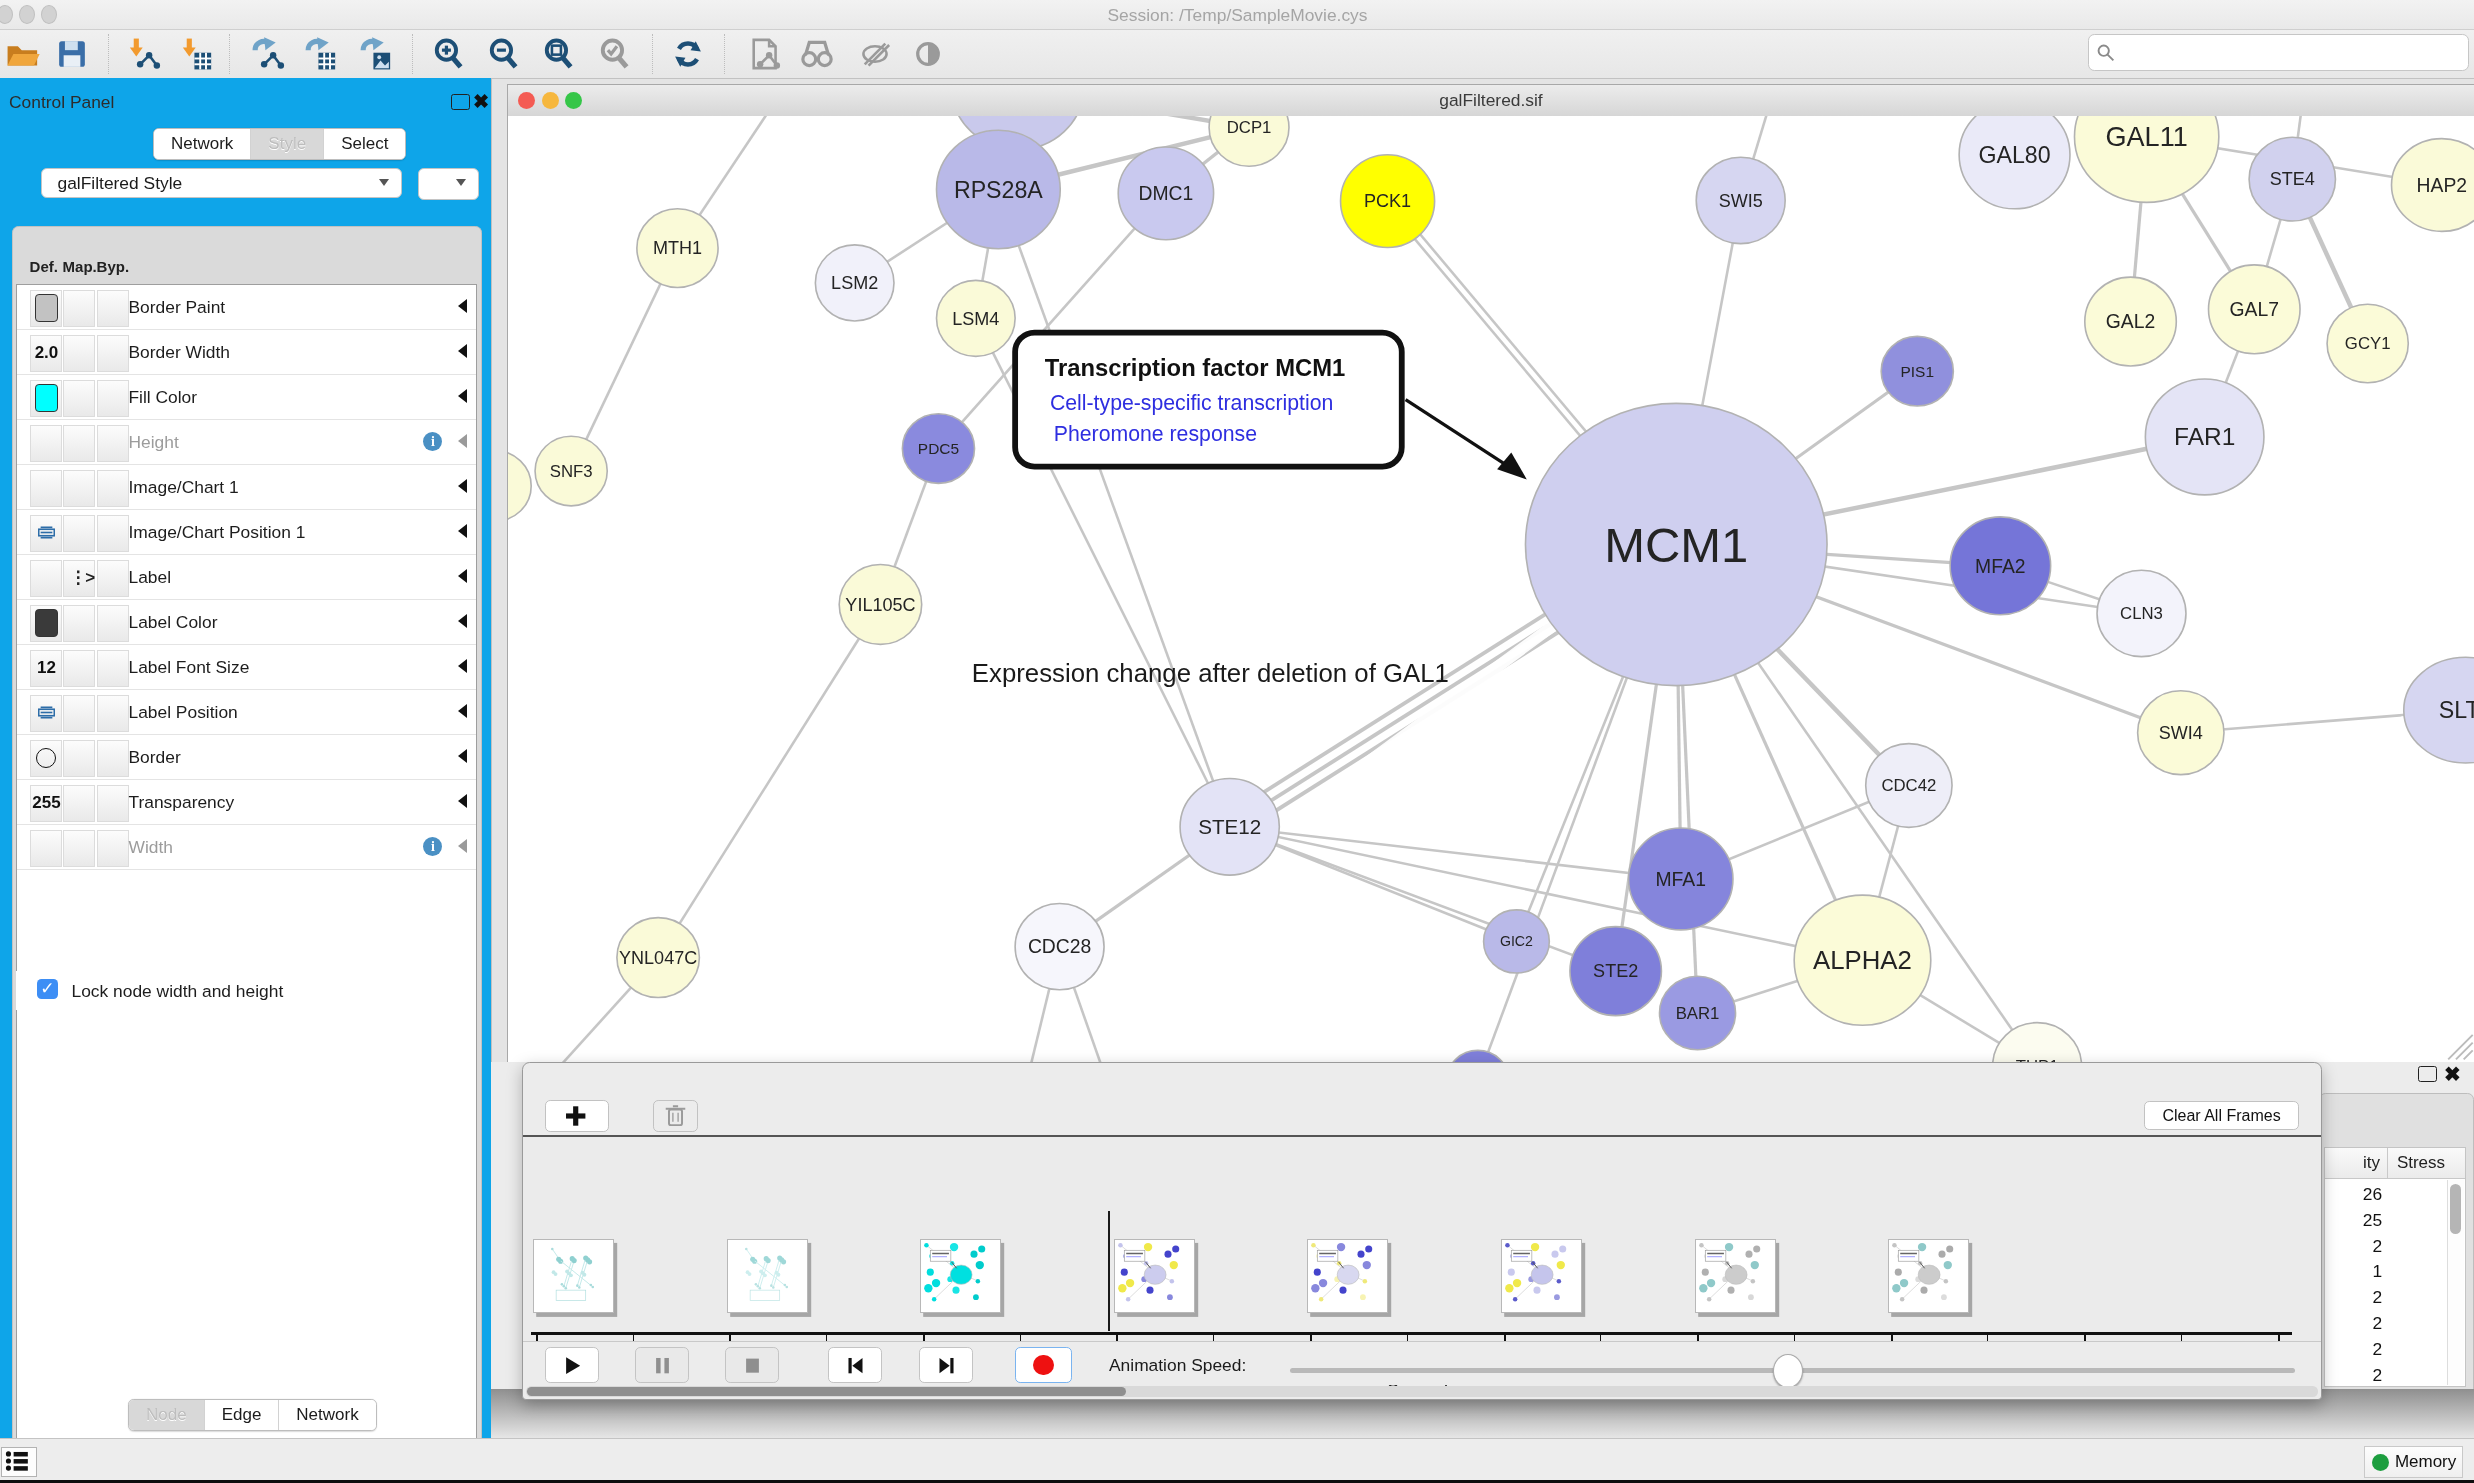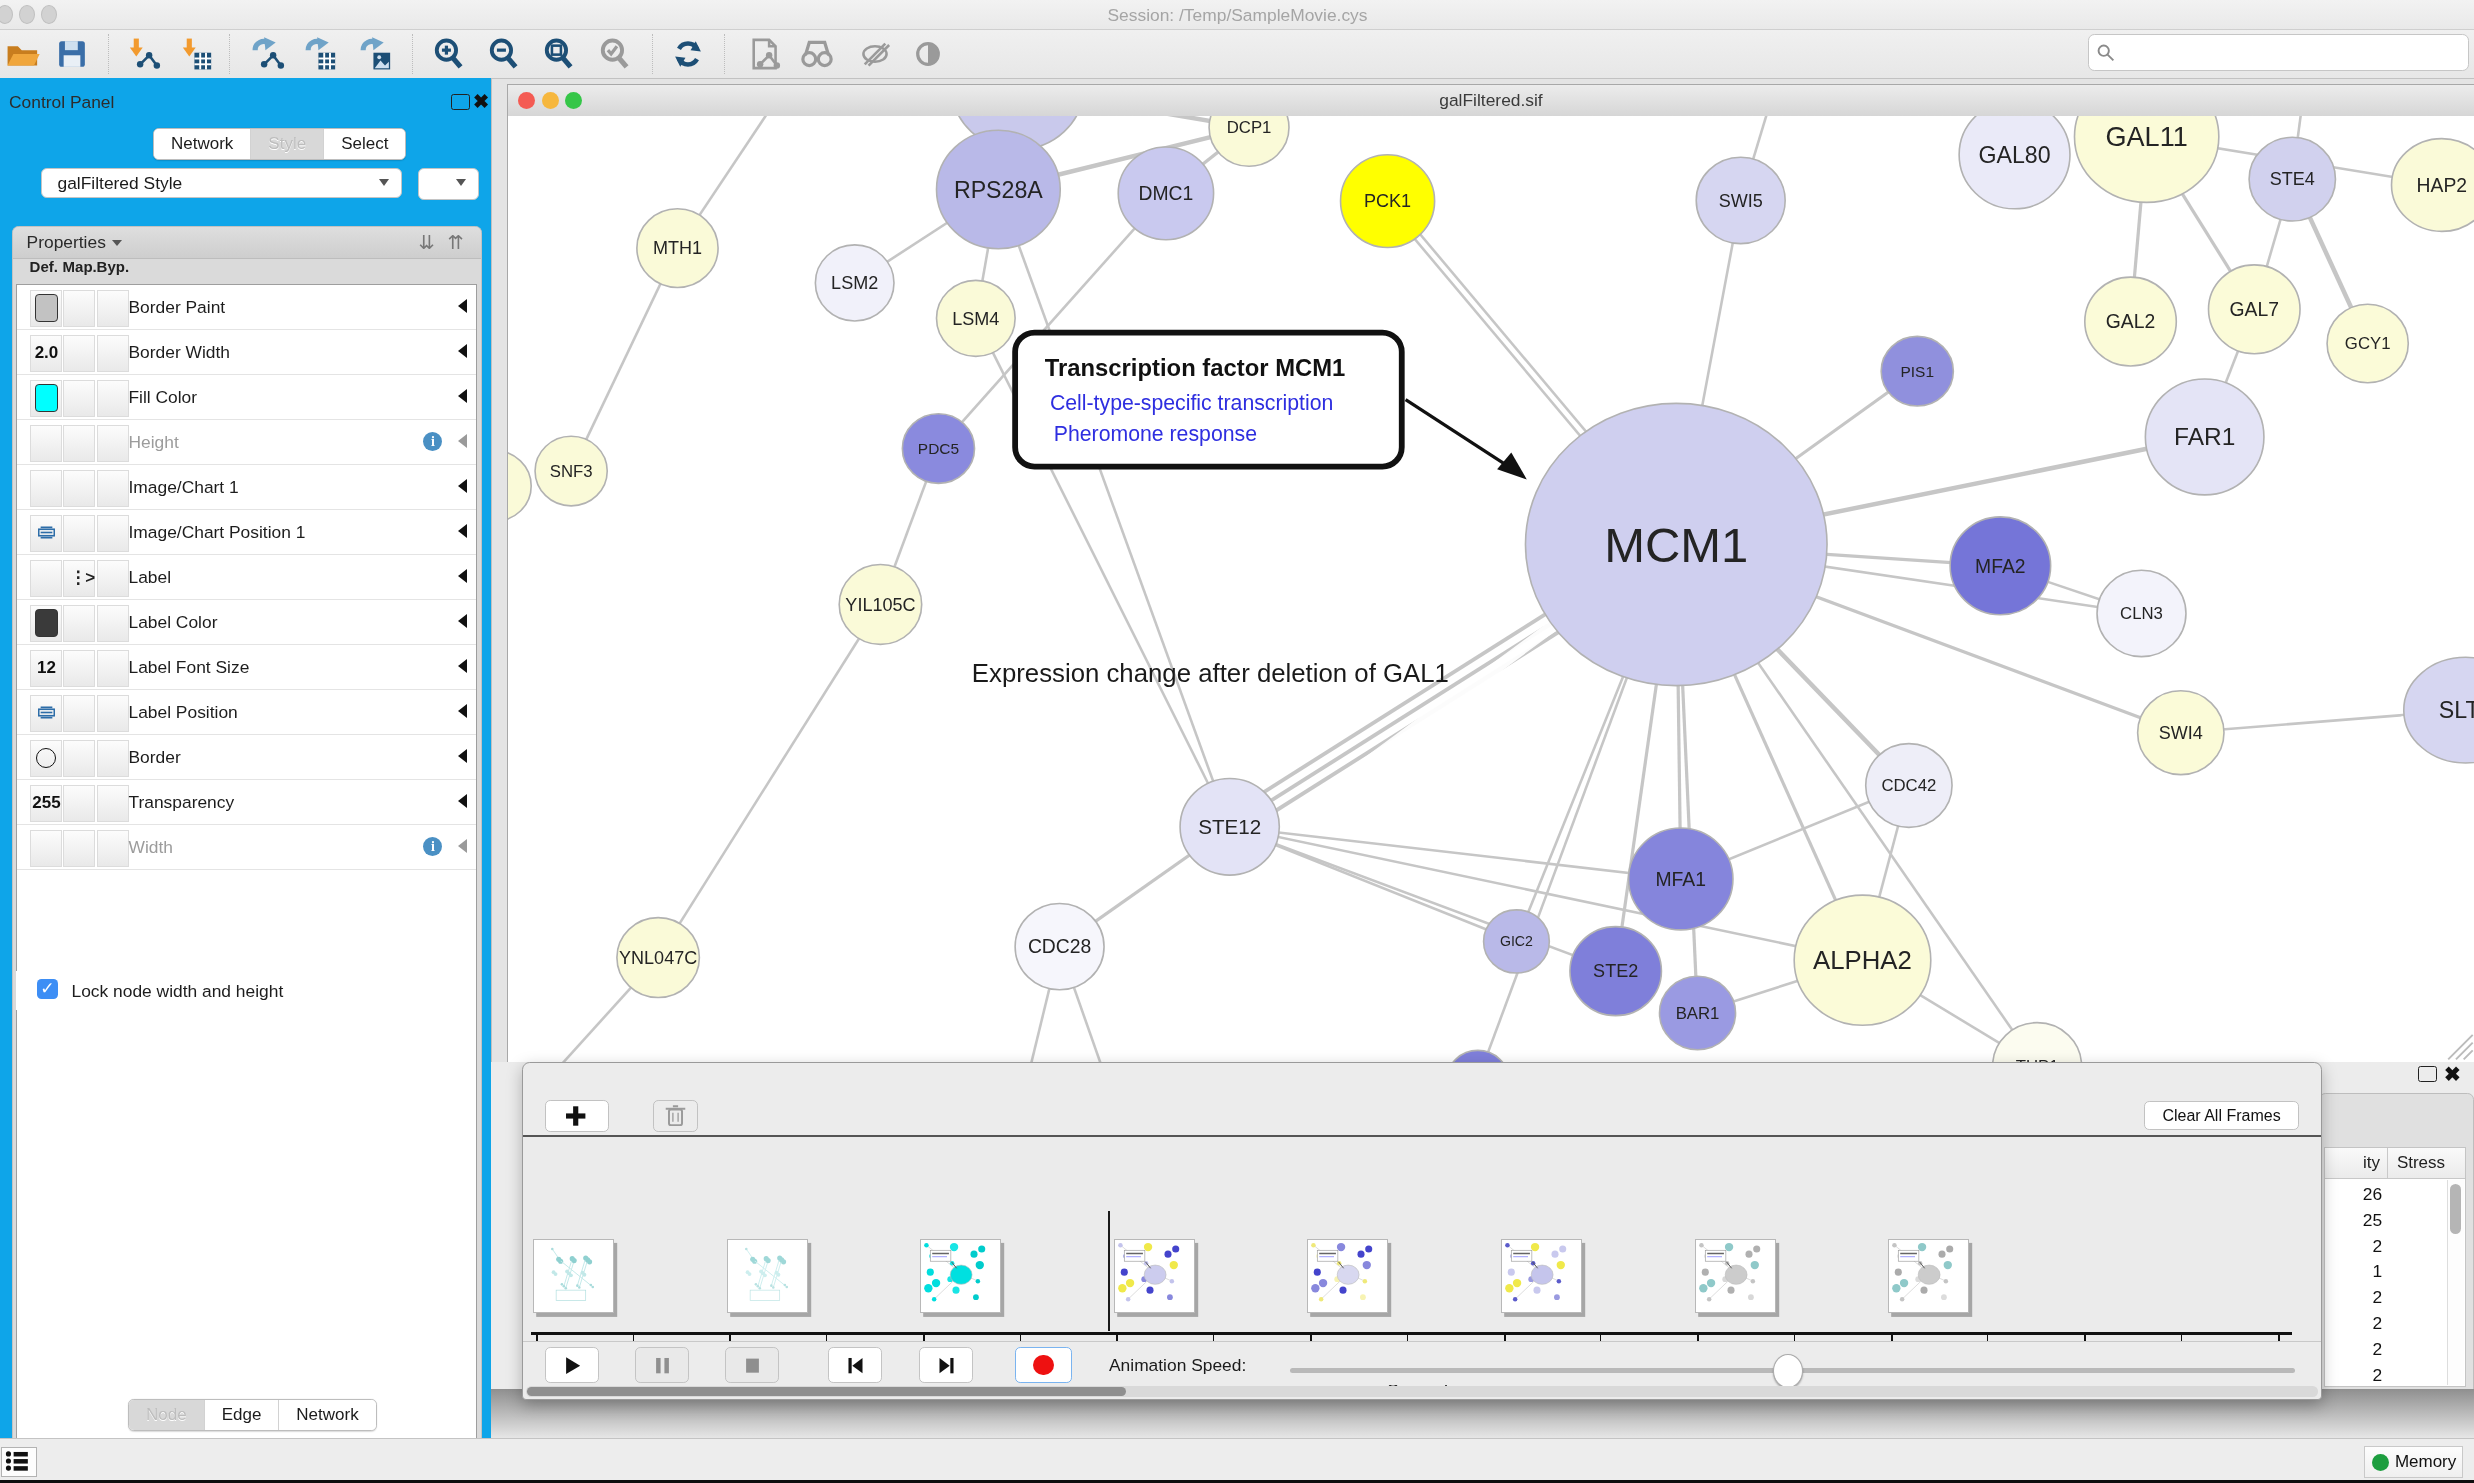--- a/index.html
+++ b/index.html
@@ -237,25 +237,20 @@
         <div>Network</div>
         <div class="sel">Style</div>
         <div>Select</div>
       </div>
     <div id="style-select"><span>galFiltered Style</span><span class="caret"></span></div>
     <div id="style-menu-btn">
         <span class="caret"></span>
       </div>
 
     <div id="props-panel">
-      <div id="props-header">
-        <span style="margin-left:14px">Properties</span><span class="hcaret"></span>
-        <span class="chev" style="right:46px">⇊</span>
-        <span class="chev" style="right:17px">⇈</span>
-      </div>
       <div id="props-colhdr">
         <span style="position:absolute;left:17px">Def.</span>
         <span style="position:absolute;left:50px">Map.</span>
         <span style="position:absolute;left:84px">Byp.</span>
       </div>
       <div id="props-table">
           <div class="prow">
             <div class="pcell" style="left:13px">
               <div class="swatch" style="background:#c2c2c2"></div>
             </div>

